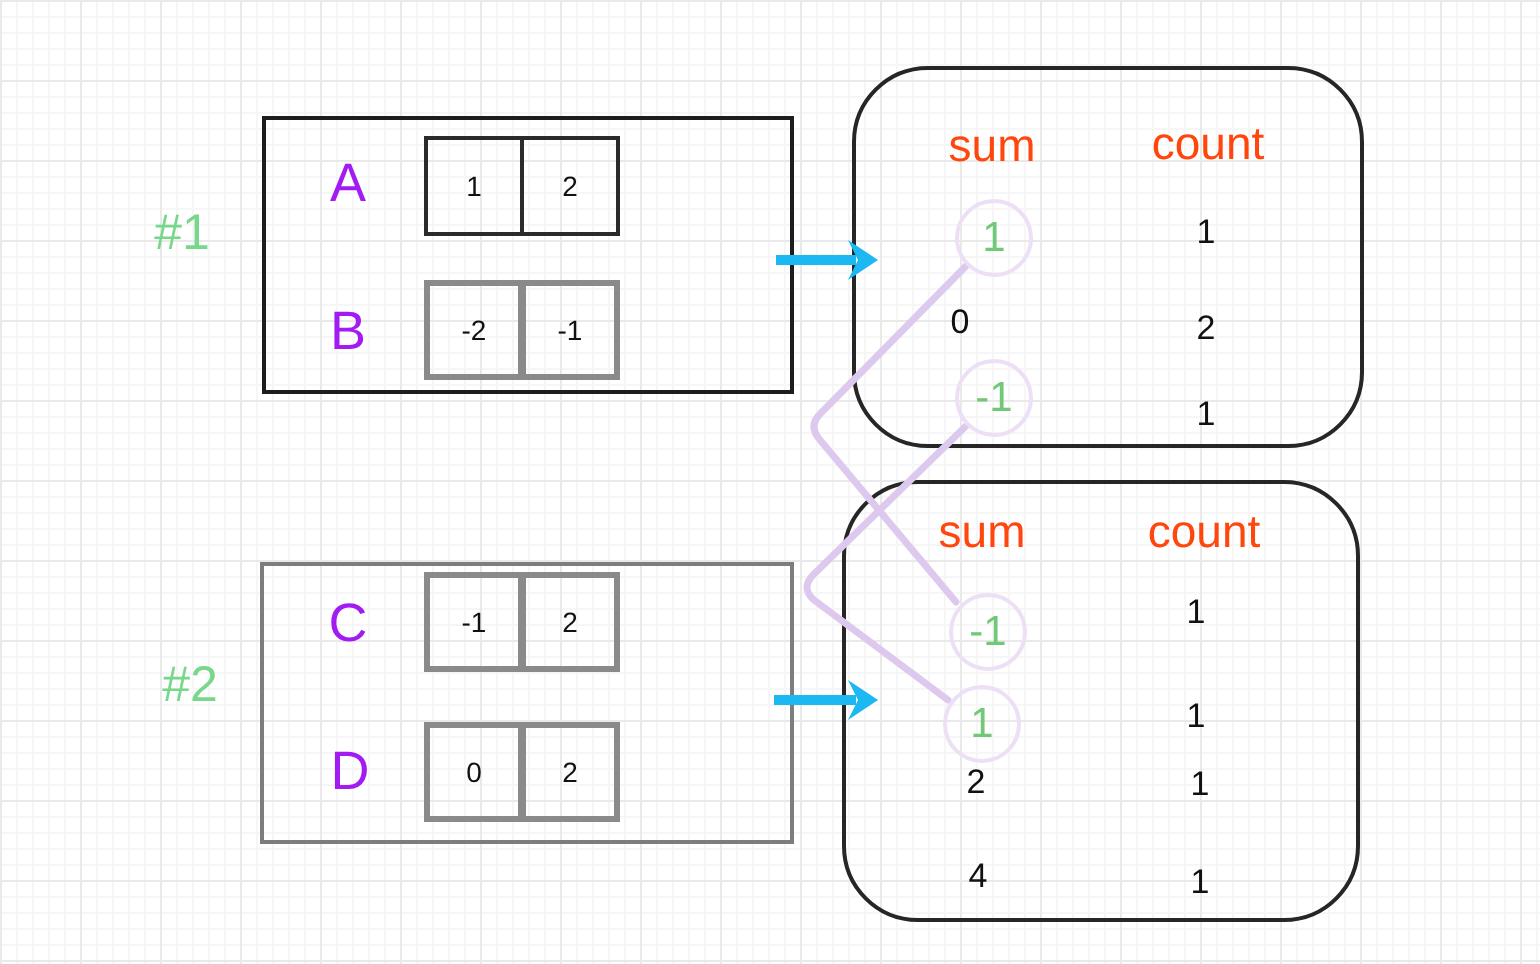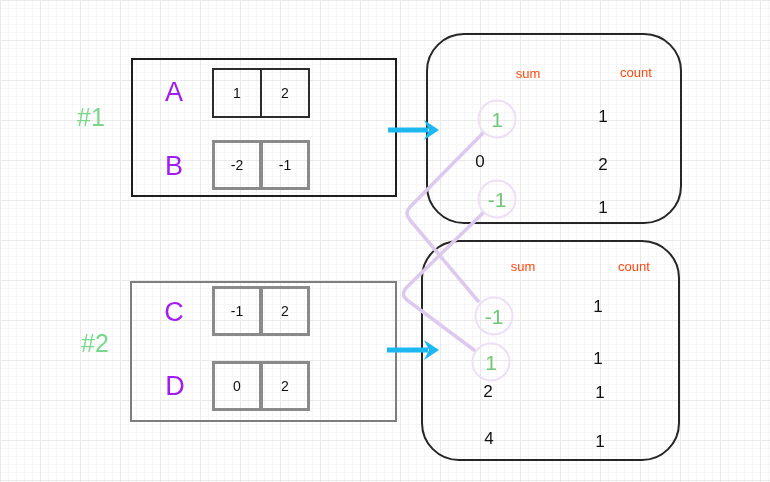--- a/index.html
+++ b/index.html
@@ -18,21 +18,21 @@
   .group-box{position:absolute;box-sizing:border-box;background:transparent;}
   .g1{border:2px solid #1d1d1d;}
   .g2{border:2px solid #7d7d7d;}
   .group-tag{font-size:25px;color:#79d78c;}
   .row-label{font-size:27px;color:#a21bf2;}
   .cell{position:absolute;width:50px;height:50px;box-sizing:border-box;background:transparent;
         display:flex;align-items:center;justify-content:center;font-size:14px;color:#111;}
   .cell.black{border:2px solid #2b2b2b;}
   .cell.gray{border:3px solid #8a8a8a;}
   .round-box{position:absolute;box-sizing:border-box;border:2px solid #262626;border-radius:38px;background:transparent;}
-  .table-header{font-size:13px;color:#ff470d;margin-left:32px;}
+  .table-header{font-size:23px;color:#ff470d;}
   .num{font-size:17px;color:#111;}
   .ring{position:absolute;width:39px;height:39px;box-sizing:border-box;border:2px solid #ecdff6;
         border-radius:50%;transform:translate(-50%,-50%);display:flex;align-items:center;justify-content:center;z-index:10;}
   .green-num{font-size:21px;color:#70c878;}
   .overlay{position:absolute;left:0;top:0;z-index:5;pointer-events:none;}
 </style>
 </head>
 <body>
 
 <div class="canvas">

